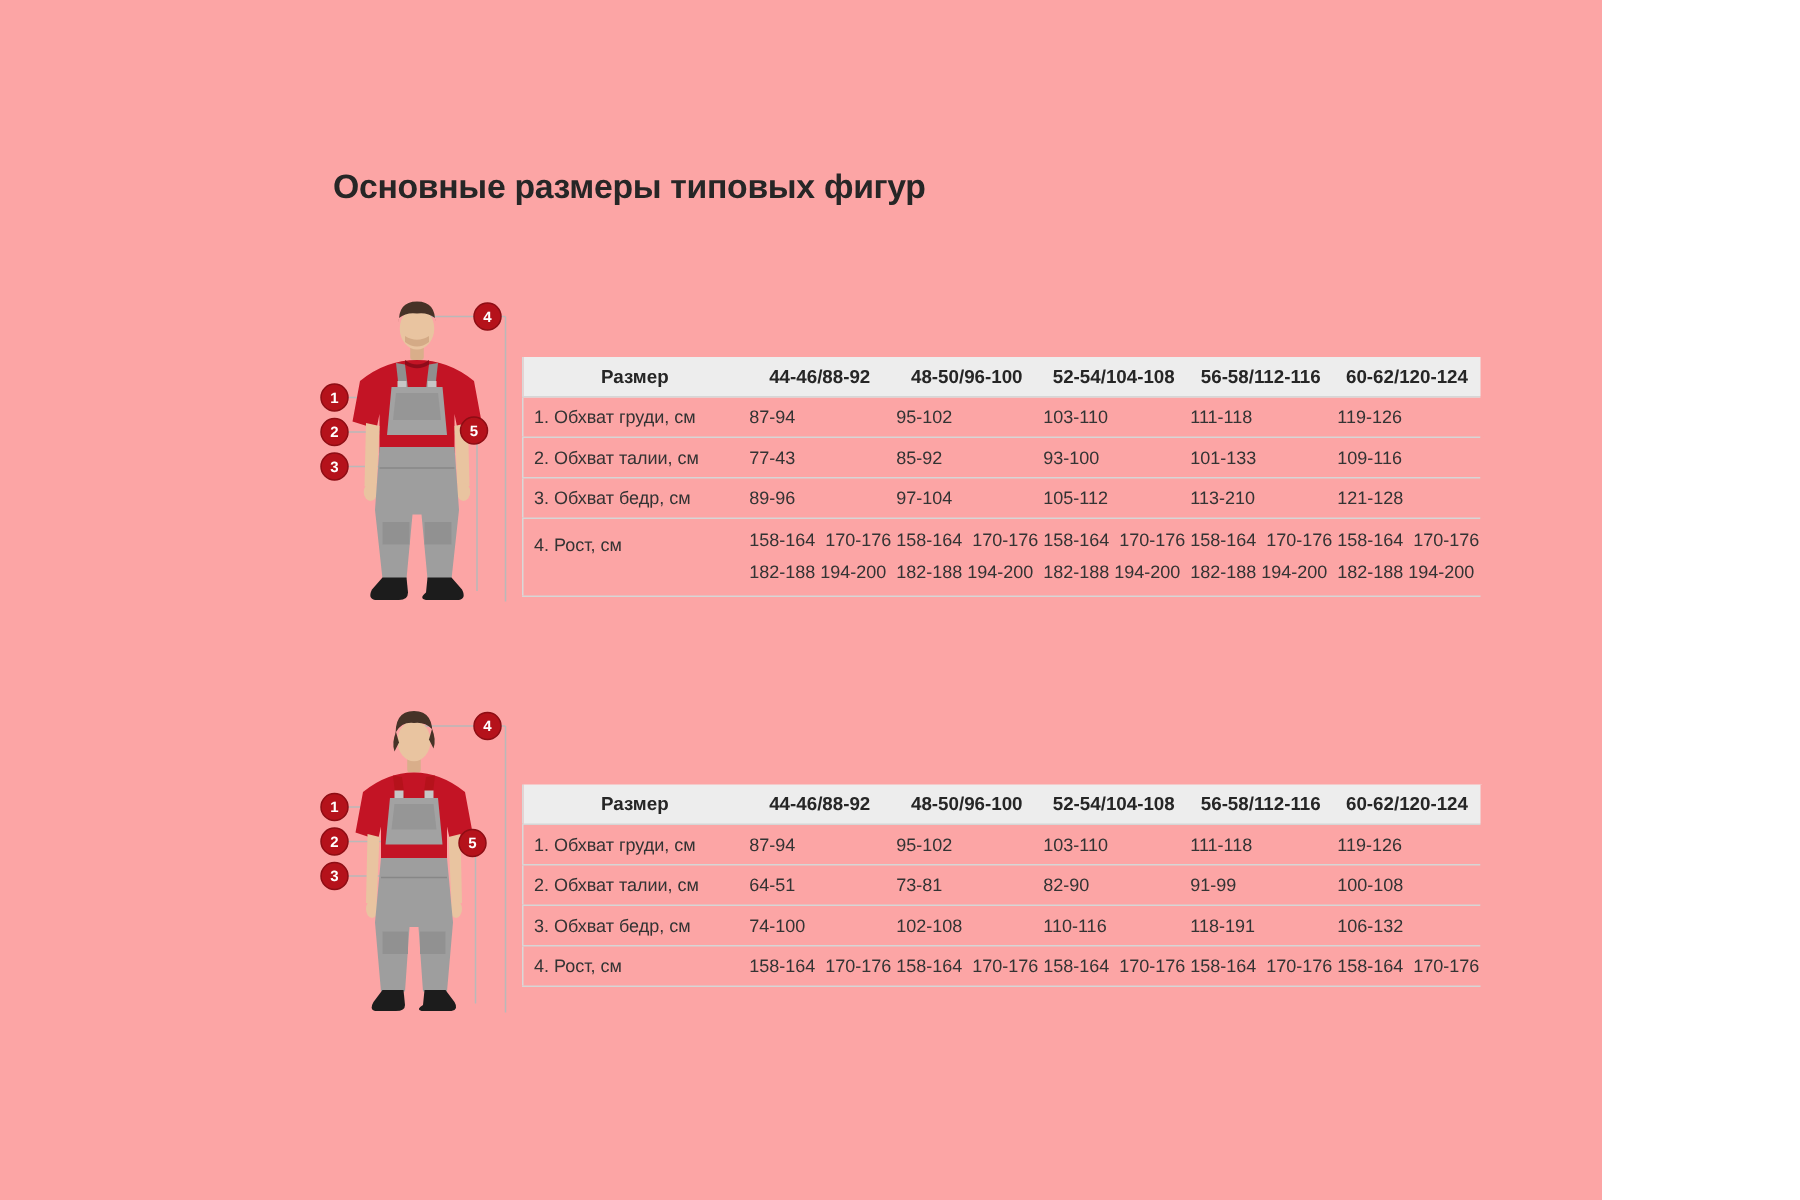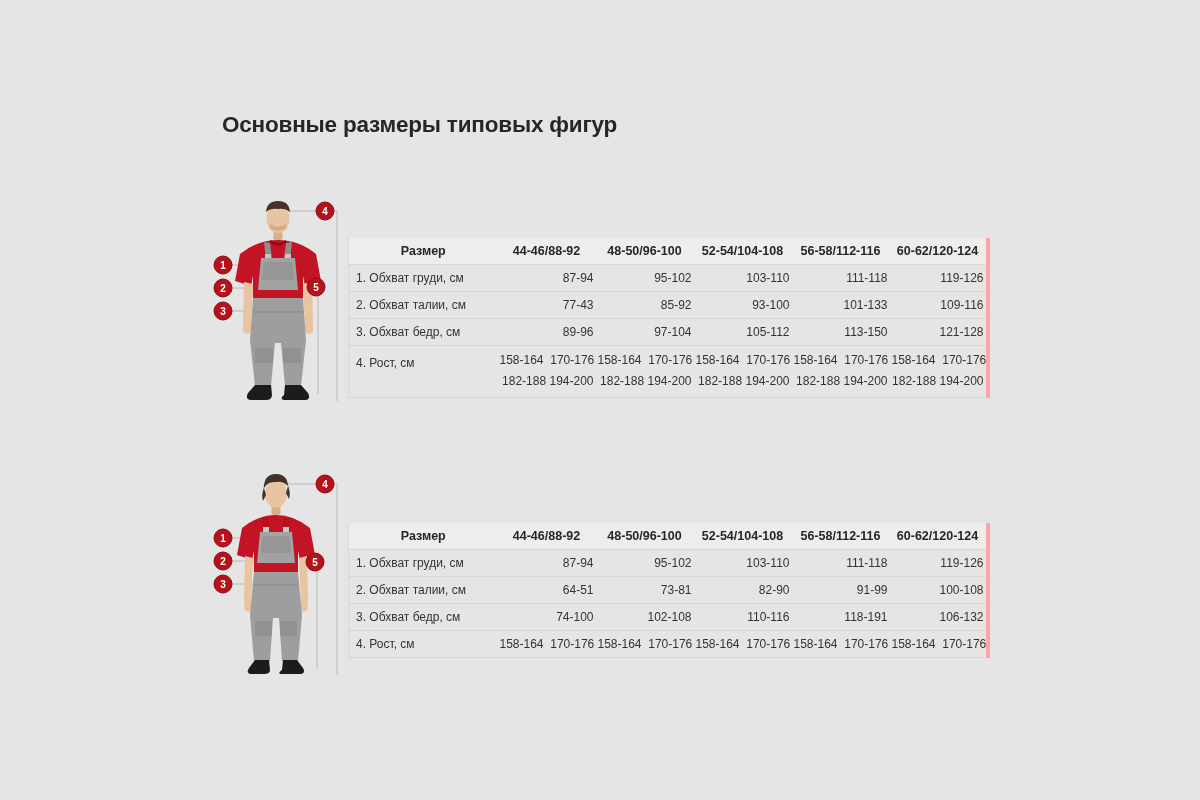--- a/index.html
+++ b/index.html
@@ -1,45 +1,45 @@
 <!DOCTYPE html>
 <html><head>
 <meta charset="utf-8">
 <style>
   html,body { margin:0; padding:0; background:#ffffff; }
   .page {
-    position:relative; width:1200px; height:800px; background:#e5e5e5;
+    position:relative; width:1068px; height:800px; background:#fca5a5;
     font-family:"Liberation Sans", sans-serif; color:#333; overflow:hidden;
   }
   .page-title {
     position:absolute; left:222px; top:112px;
     font-size:22.5px; font-weight:700; color:#262626; letter-spacing:-0.2px;
   }
   .figure-wrap { position:absolute; width:160px; height:225px; }
   .figure-men   { left:200px; top:188px; }
   .figure-women { left:200px; top:463px; }
 
   table.size-table {
     position:absolute; left:348px; width:640px;
     border-collapse:collapse; table-layout:fixed;
     font-size:12px; color:#333;
-    border-left:1px solid #d9d9d9; border-right:4px solid #fca5a5;
+    border-left:1px solid #d9d9d9; border-right:2px solid #fca5a5;
   }
   table.table-men   { top:238px; }
   table.table-women { top:523px; }
   table.size-table col.c-label { width:149px; }
   table.size-table col.c-val   { width:98px;  }
   table.size-table th {
     background:#ededed; color:#262626; font-weight:700; font-size:12.5px;
     height:26px; text-align:center; padding:0 2px;
     border-bottom:1px solid #d6d6d6;
   }
   table.size-table td {
     height:26px; border-bottom:1px solid #d6d6d6;
-    text-align:right; vertical-align:middle; padding:0 2px;
+    text-align:left; vertical-align:middle; padding:0 2px;
     white-space:pre;
   }
   table.size-table td.row-label {
     text-align:left; padding-left:7px; white-space:normal;
   }
   table.size-table tr.multi td { height:auto; padding-top:4px; padding-bottom:5px; vertical-align:top; }
   table.size-table tr.multi td.row-label { padding-top:7px; }
   .cell-line { line-height:21px; white-space:pre; }
   tr.multi td.row-label { line-height:21px; }
 
@@ -152,21 +152,21 @@
           <td>85-92</td>
           <td>93-100</td>
           <td>101-133</td>
           <td>109-116</td>
         </tr>
         <tr>
           <td class="row-label">3. Обхват бедр, см</td>
           <td>89-96</td>
           <td>97-104</td>
           <td>105-112</td>
-          <td>113-150</td>
+          <td>113-210</td>
           <td>121-128</td>
         </tr>
         <tr class="multi">
           <td class="row-label">4. Рост, см</td>
           <td><div class="cell-line">158-164  170-176</div><div class="cell-line">182-188 194-200</div></td>
           <td><div class="cell-line">158-164  170-176</div><div class="cell-line">182-188 194-200</div></td>
           <td><div class="cell-line">158-164  170-176</div><div class="cell-line">182-188 194-200</div></td>
           <td><div class="cell-line">158-164  170-176</div><div class="cell-line">182-188 194-200</div></td>
           <td><div class="cell-line">158-164  170-176</div><div class="cell-line">182-188 194-200</div></td>
         </tr>

